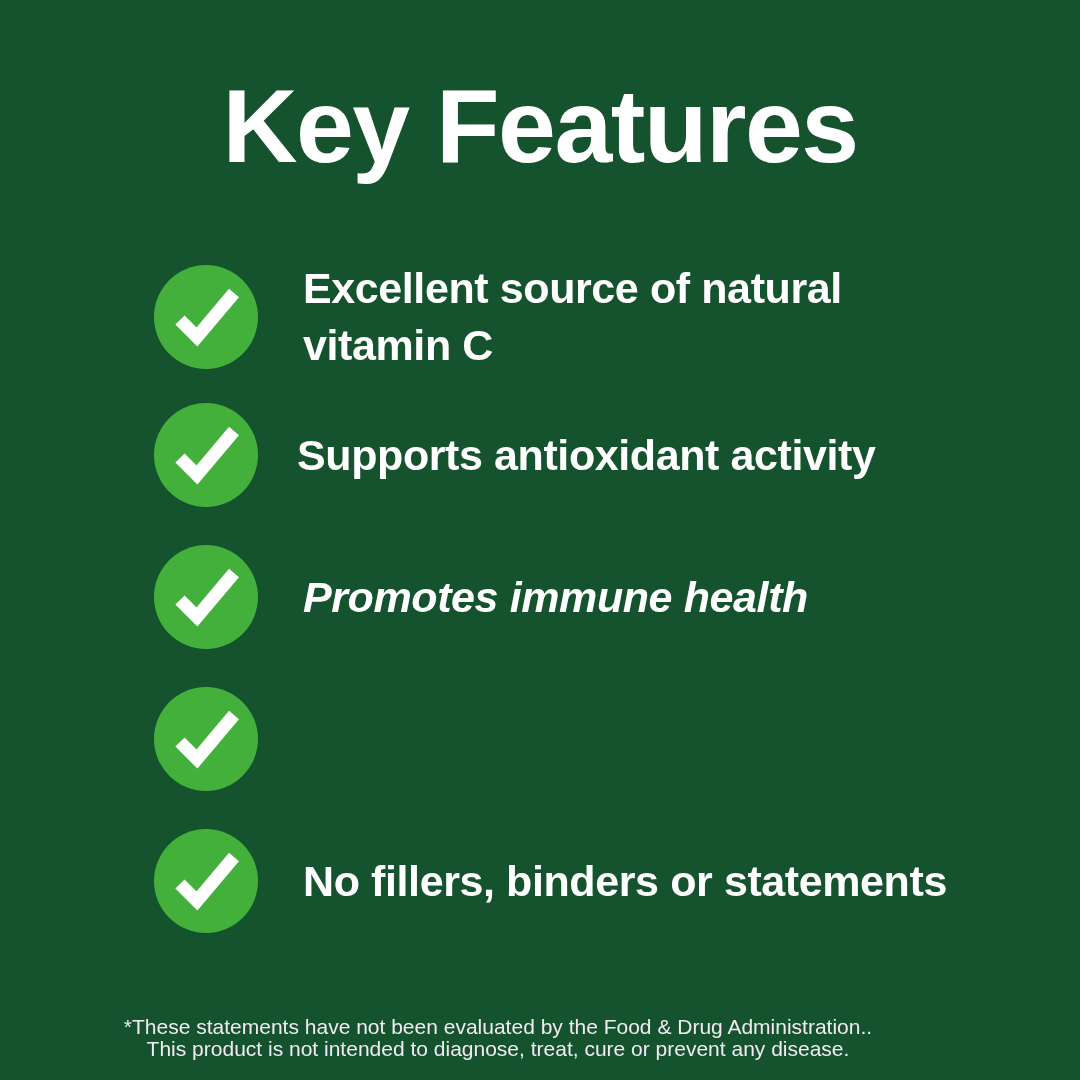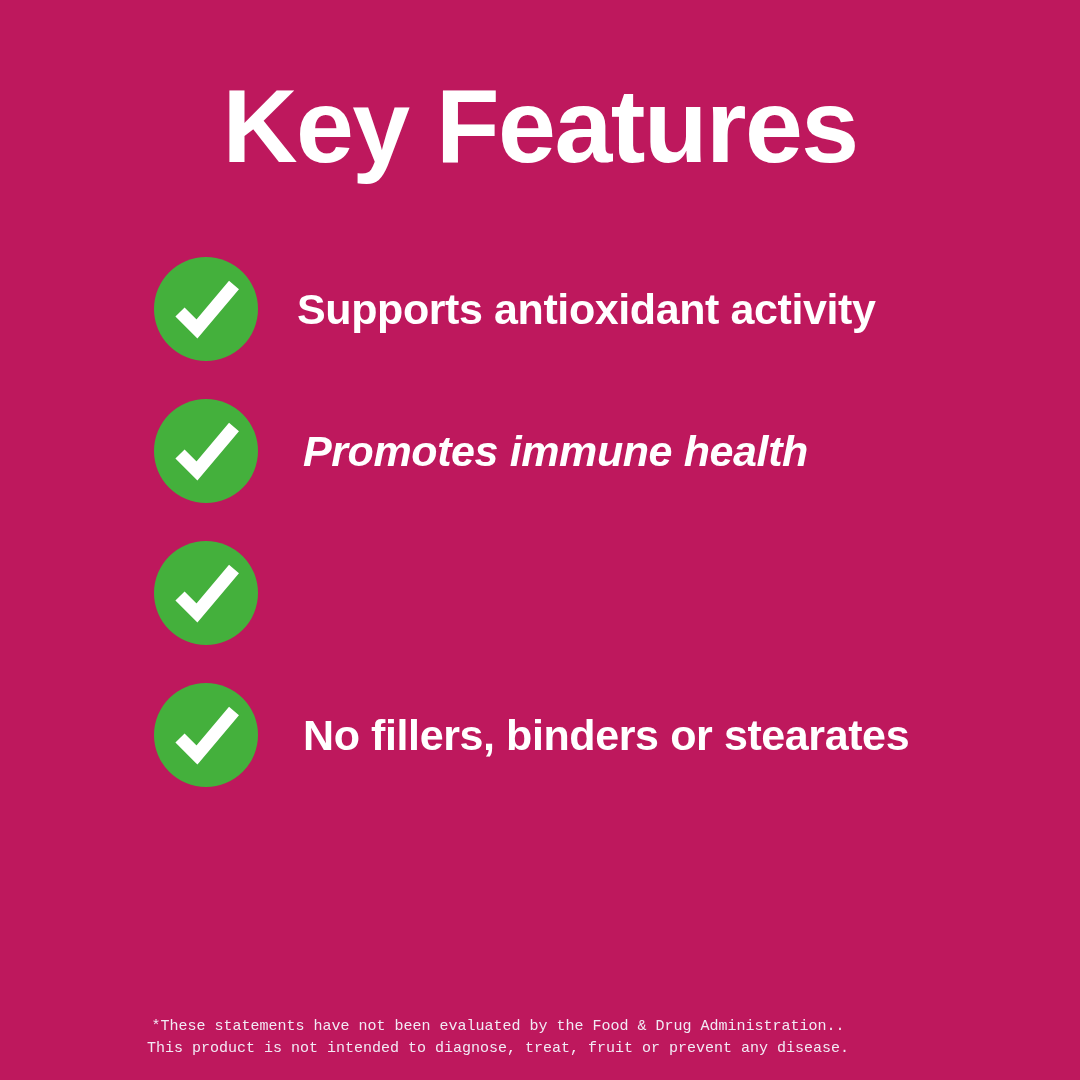--- a/index.html
+++ b/index.html
@@ -91,37 +91,45 @@
   }
 
   
   .footer {
     position: absolute;
     left: 0;
     top: 1016px;
     width: 996px;
     text-align: center;
     color: #F2EAF5;
-    font-family: Liberation Mono, monospace;
-    font-size: 15px;
+    font-family: Liberation Sans, sans-serif;
+    font-size: 21px;
     font-weight: normal;
     line-height: 22px;
     letter-spacing: 0px;
   }
   .footer .fline { display: block; white-space: nowrap; }
 </style>
 </head>
 <body style="background: rgb(74, 16, 102);">
 
-<div class="canvas" style="background: #be185d;">
+<div class="canvas" style="background: #14532d;">
 
   <div class="title" style="color: rgb(255, 255, 255);">Key Features</div>
 
   <div class="features">
 
+    <div class="feature-row two-line">
+      <span class="check-badge" style="background: rgb(68, 176, 60);">
+        <svg viewBox="0 0 104 104" aria-hidden="true">
+          <path d="M26 55 L43 72 L80 28" fill="none" stroke="#FFFFFF" stroke-width="13" stroke-linecap="butt" stroke-linejoin="miter"></path>
+        </svg>
+      </span>
+      <span class="feature-text" style="color: rgb(255, 255, 255); max-width: 600px;">Excellent source of natural vitamin C</span>
+    </div>
 
     <div class="feature-row">
       <span class="check-badge" style="background: rgb(68, 176, 60);">
         <svg viewBox="0 0 104 104" aria-hidden="true">
           <path d="M26 55 L43 72 L80 28" fill="none" stroke="#FFFFFF" stroke-width="13" stroke-linecap="butt" stroke-linejoin="miter"></path>
         </svg>
       </span>
       <span class="feature-text" style="color: rgb(255, 255, 255); white-space: nowrap; padding-left: 39px;">Supports antioxidant activity</span>
     </div>
 
@@ -141,23 +149,23 @@
         </svg>
       </span>
     </div>
 
     <div class="feature-row">
       <span class="check-badge" style="background: rgb(68, 176, 60);">
         <svg viewBox="0 0 104 104" aria-hidden="true">
           <path d="M26 55 L43 72 L80 28" fill="none" stroke="#FFFFFF" stroke-width="13" stroke-linecap="butt" stroke-linejoin="miter"></path>
         </svg>
       </span>
-      <span class="feature-text" style="color: rgb(255, 255, 255); white-space: nowrap;">No fillers, binders or stearates</span>
+      <span class="feature-text" style="color: rgb(255, 255, 255); white-space: nowrap;">No fillers, binders or statements</span>
     </div>
 
   </div>
 
   <div class="footer" style="color: rgb(242, 234, 245);">
     <span class="fline">*These statements have not been evaluated by the Food &amp; Drug Administration..</span>
-    <span class="fline">This product is not intended to diagnose, treat, fruit or prevent any disease.</span>
+    <span class="fline">This product is not intended to diagnose, treat, cure or prevent any disease.</span>
   </div>
 
 </div>
 
 </body></html>

